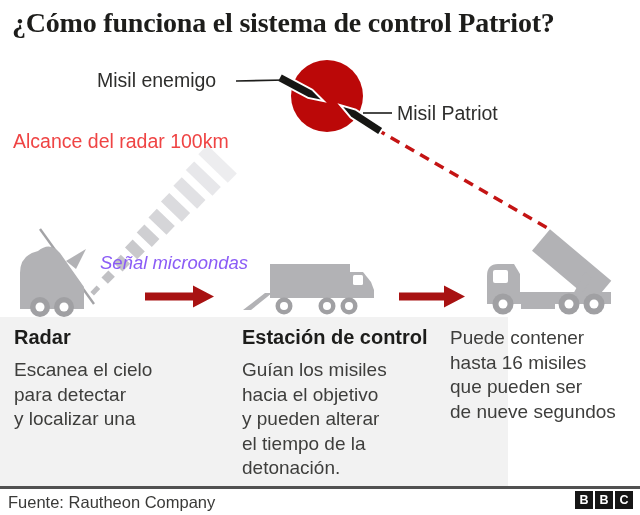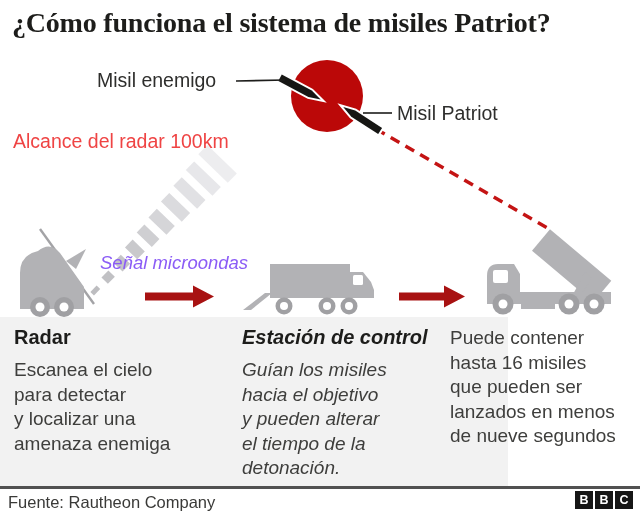--- a/index.html
+++ b/index.html
@@ -20,37 +20,37 @@
   #label-range{left:13px;top:130px;font-size:19.5px;color:#ef4444;}
   #label-signal{left:100px;top:252px;font-size:18.5px;font-style:italic;color:#8b5cf6;}
   #svg-layer{left:0;top:0;}
   #panel{
     left:0;top:317px;width:508px;height:169px;background:#f2f2f2;
   }
   .col{position:absolute;top:9px;}
   .col-h{font-size:20px;font-weight:bold;color:#1d1d1b;margin:0 0 9px 0;}
   .col-line{display:block;font-size:19px;line-height:24.5px;color:#3e3e3c;}
   #col-0{left:14px;width:215px;}
-  #col-1{left:242px;width:200px;font-style:italic;}
+  #col-1{left:242px;width:200px;}
   #col-2{left:450px;width:188px;}
   #divider{left:0;top:486px;width:640px;height:3px;background:#515151;}
   #footer{left:0;top:489px;width:640px;height:26px;background:#fff;}
   #source{position:absolute;left:8px;top:4px;font-size:16.5px;color:#3a3a38;}
   #bbc-logo{position:absolute;left:575px;top:2px;display:flex;gap:2px;}
   .bbc-sq{
     width:18px;height:18px;background:#161616;color:#ffffff;
     font-weight:bold;font-size:12.5px;display:flex;align-items:center;justify-content:center;
   }
 </style>
 </head>
 <body>
 
 <div id="stage">
 
-  <div class="abs" id="title">¿Cómo funciona el sistema de misiles Patriot?</div>
+  <div class="abs" id="title">¿Cómo funciona el sistema de control Patriot?</div>
 
   <svg id="svg-layer" class="abs" width="640" height="515" viewBox="0 0 640 515">
 
     <g transform="translate(88,298) rotate(-46)">
       <rect x="6" y="-2.5" width="9" height="5" fill="#bdbdc0"></rect>
       <rect x="24" y="-4.5" width="10" height="9" fill="#c1c1c4"></rect>
       <rect x="43" y="-6.5" width="11" height="13" fill="#c5c5c8"></rect>
       <rect x="62" y="-8.5" width="11" height="17" fill="#c9c9cc"></rect>
       <rect x="81" y="-10.5" width="11" height="21" fill="#cfcfd2"></rect>
       <rect x="100" y="-12.5" width="12" height="25" fill="#d5d5d8"></rect>
@@ -124,35 +124,33 @@
   <div class="abs callout" id="label-patriot">Misil Patriot</div>
   <div class="abs" id="label-range">Alcance del radar 100km</div>
   <div class="abs" id="label-signal">Señal microondas</div>
 
   <div class="abs" id="panel">
     <div class="col" id="col-0">
       <div class="col-h">Radar</div>
       <span class="col-line">Escanea el cielo</span>
       <span class="col-line">para detectar</span>
       <span class="col-line">y localizar una</span>
-      <span class="col-line">amenaza enemiga</span>
     </div>
     <div class="col" id="col-1">
       <div class="col-h">Estación de control</div>
       <span class="col-line">Guían los misiles</span>
       <span class="col-line">hacia el objetivo</span>
       <span class="col-line">y pueden alterar</span>
       <span class="col-line">el tiempo de la</span>
       <span class="col-line">detonación.</span>
     </div>
     <div class="col" id="col-2">
       <span class="col-line">Puede contener</span>
       <span class="col-line">hasta 16 misiles</span>
       <span class="col-line">que pueden ser</span>
-      <span class="col-line">lanzados en menos</span>
       <span class="col-line">de nueve segundos</span>
     </div>
   </div>
 
   <div class="abs" id="divider"></div>
 
   <div class="abs" id="footer">
     <div id="source">Fuente: Rautheon Company</div>
     <div id="bbc-logo">
       <div class="bbc-sq">B</div>

